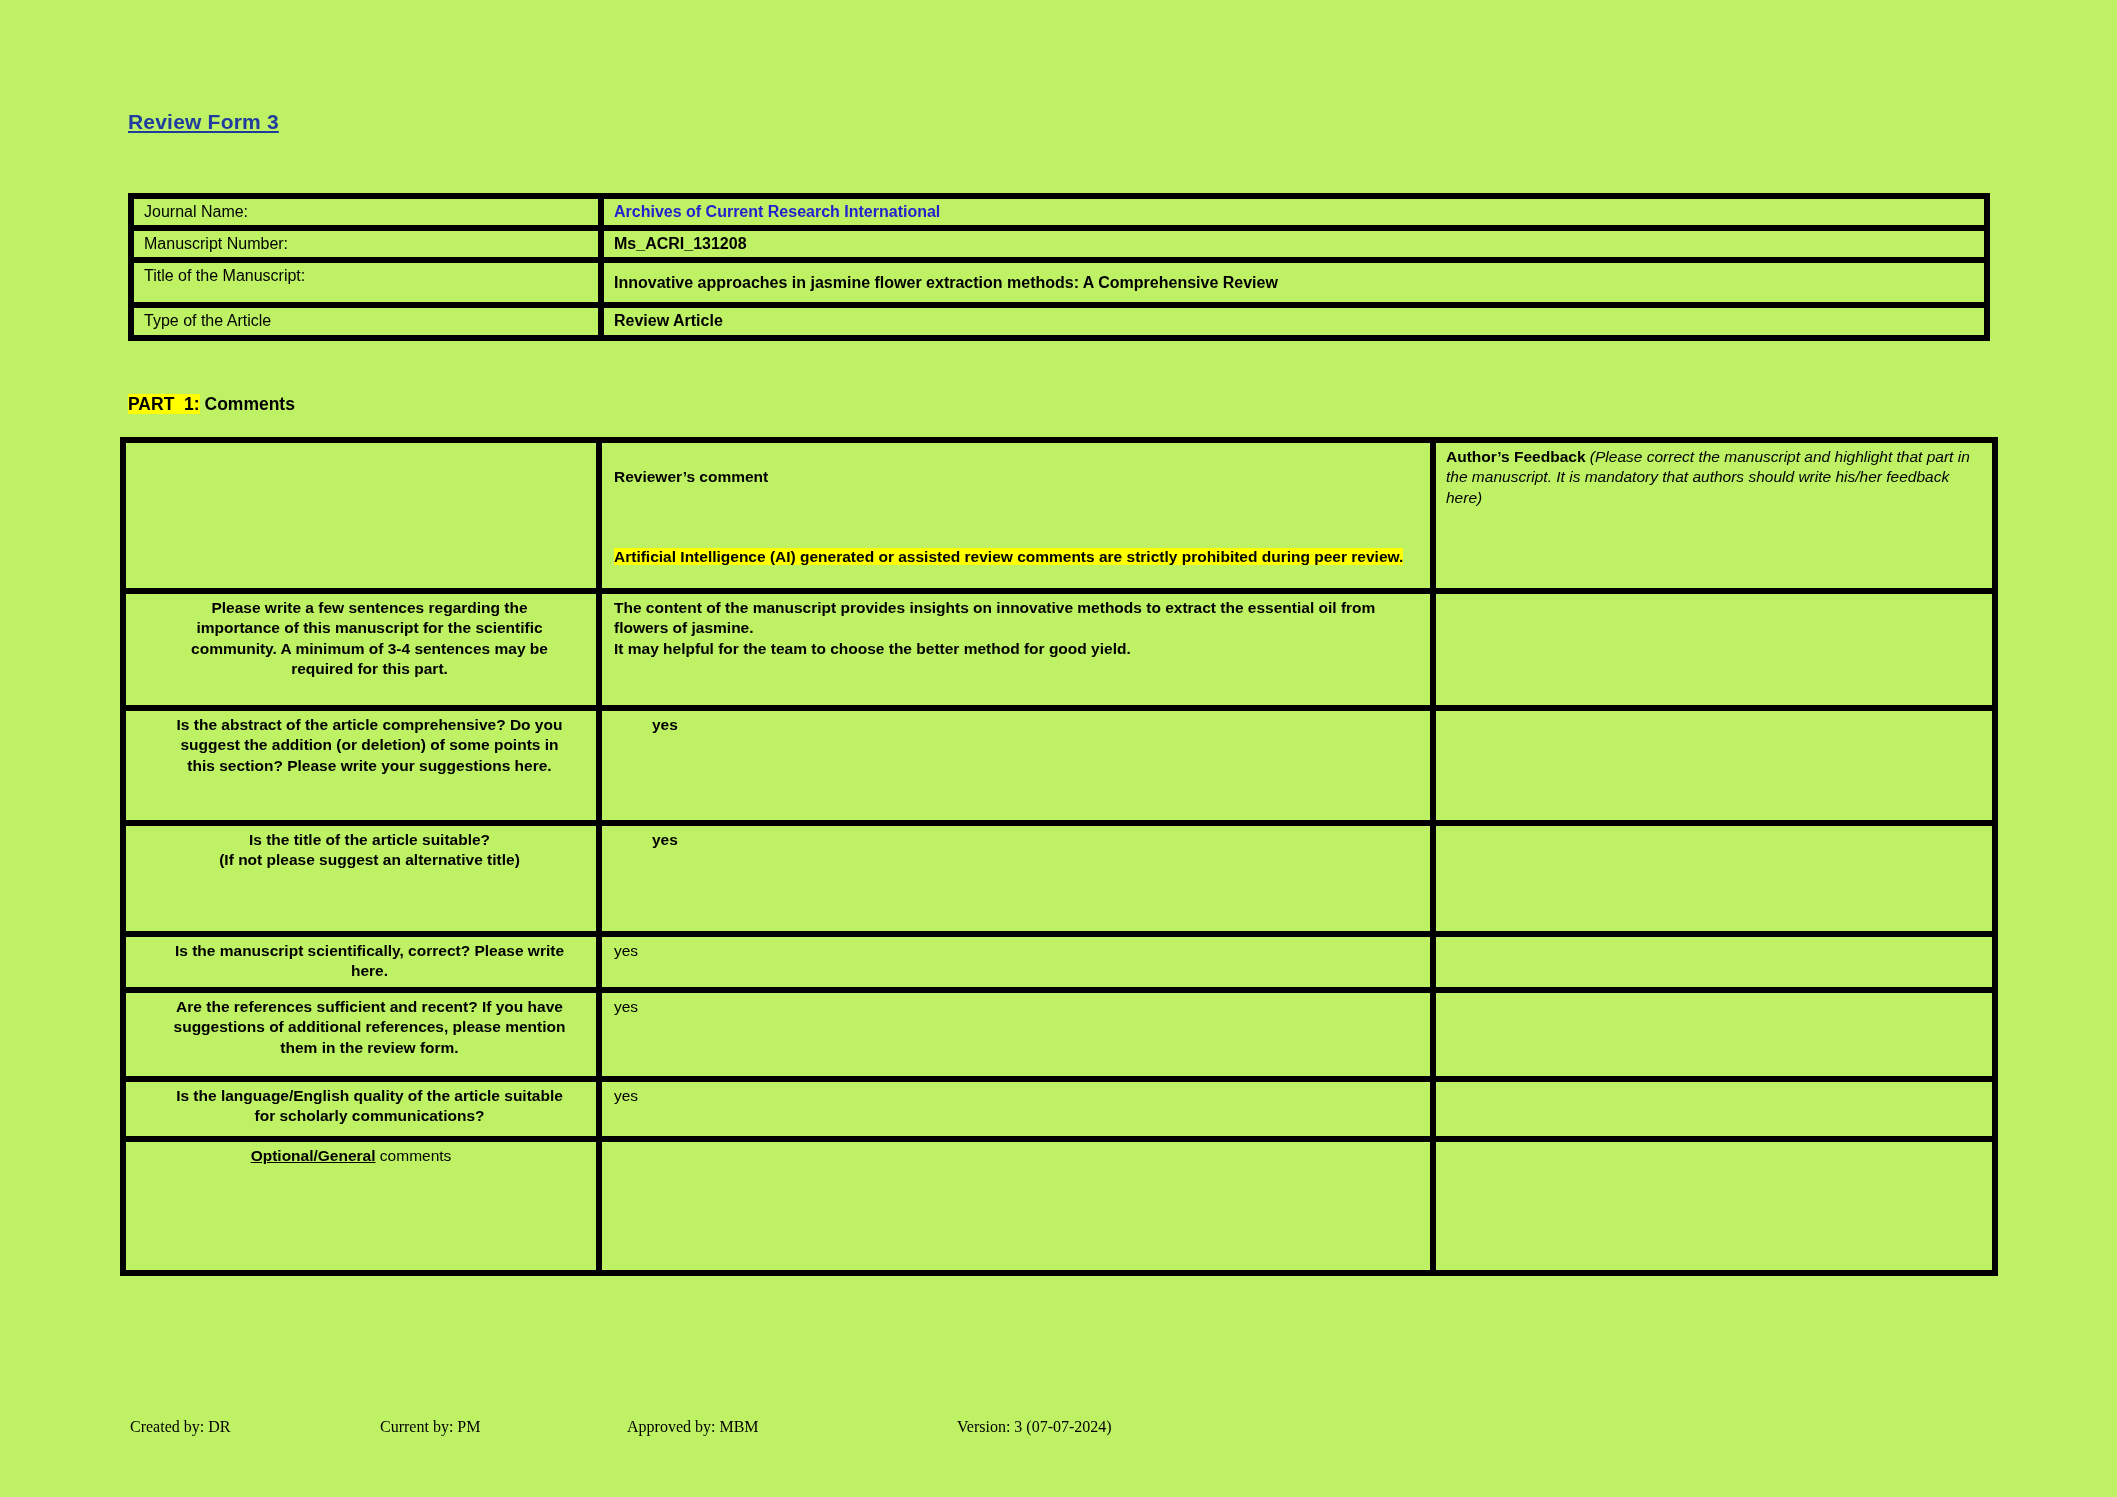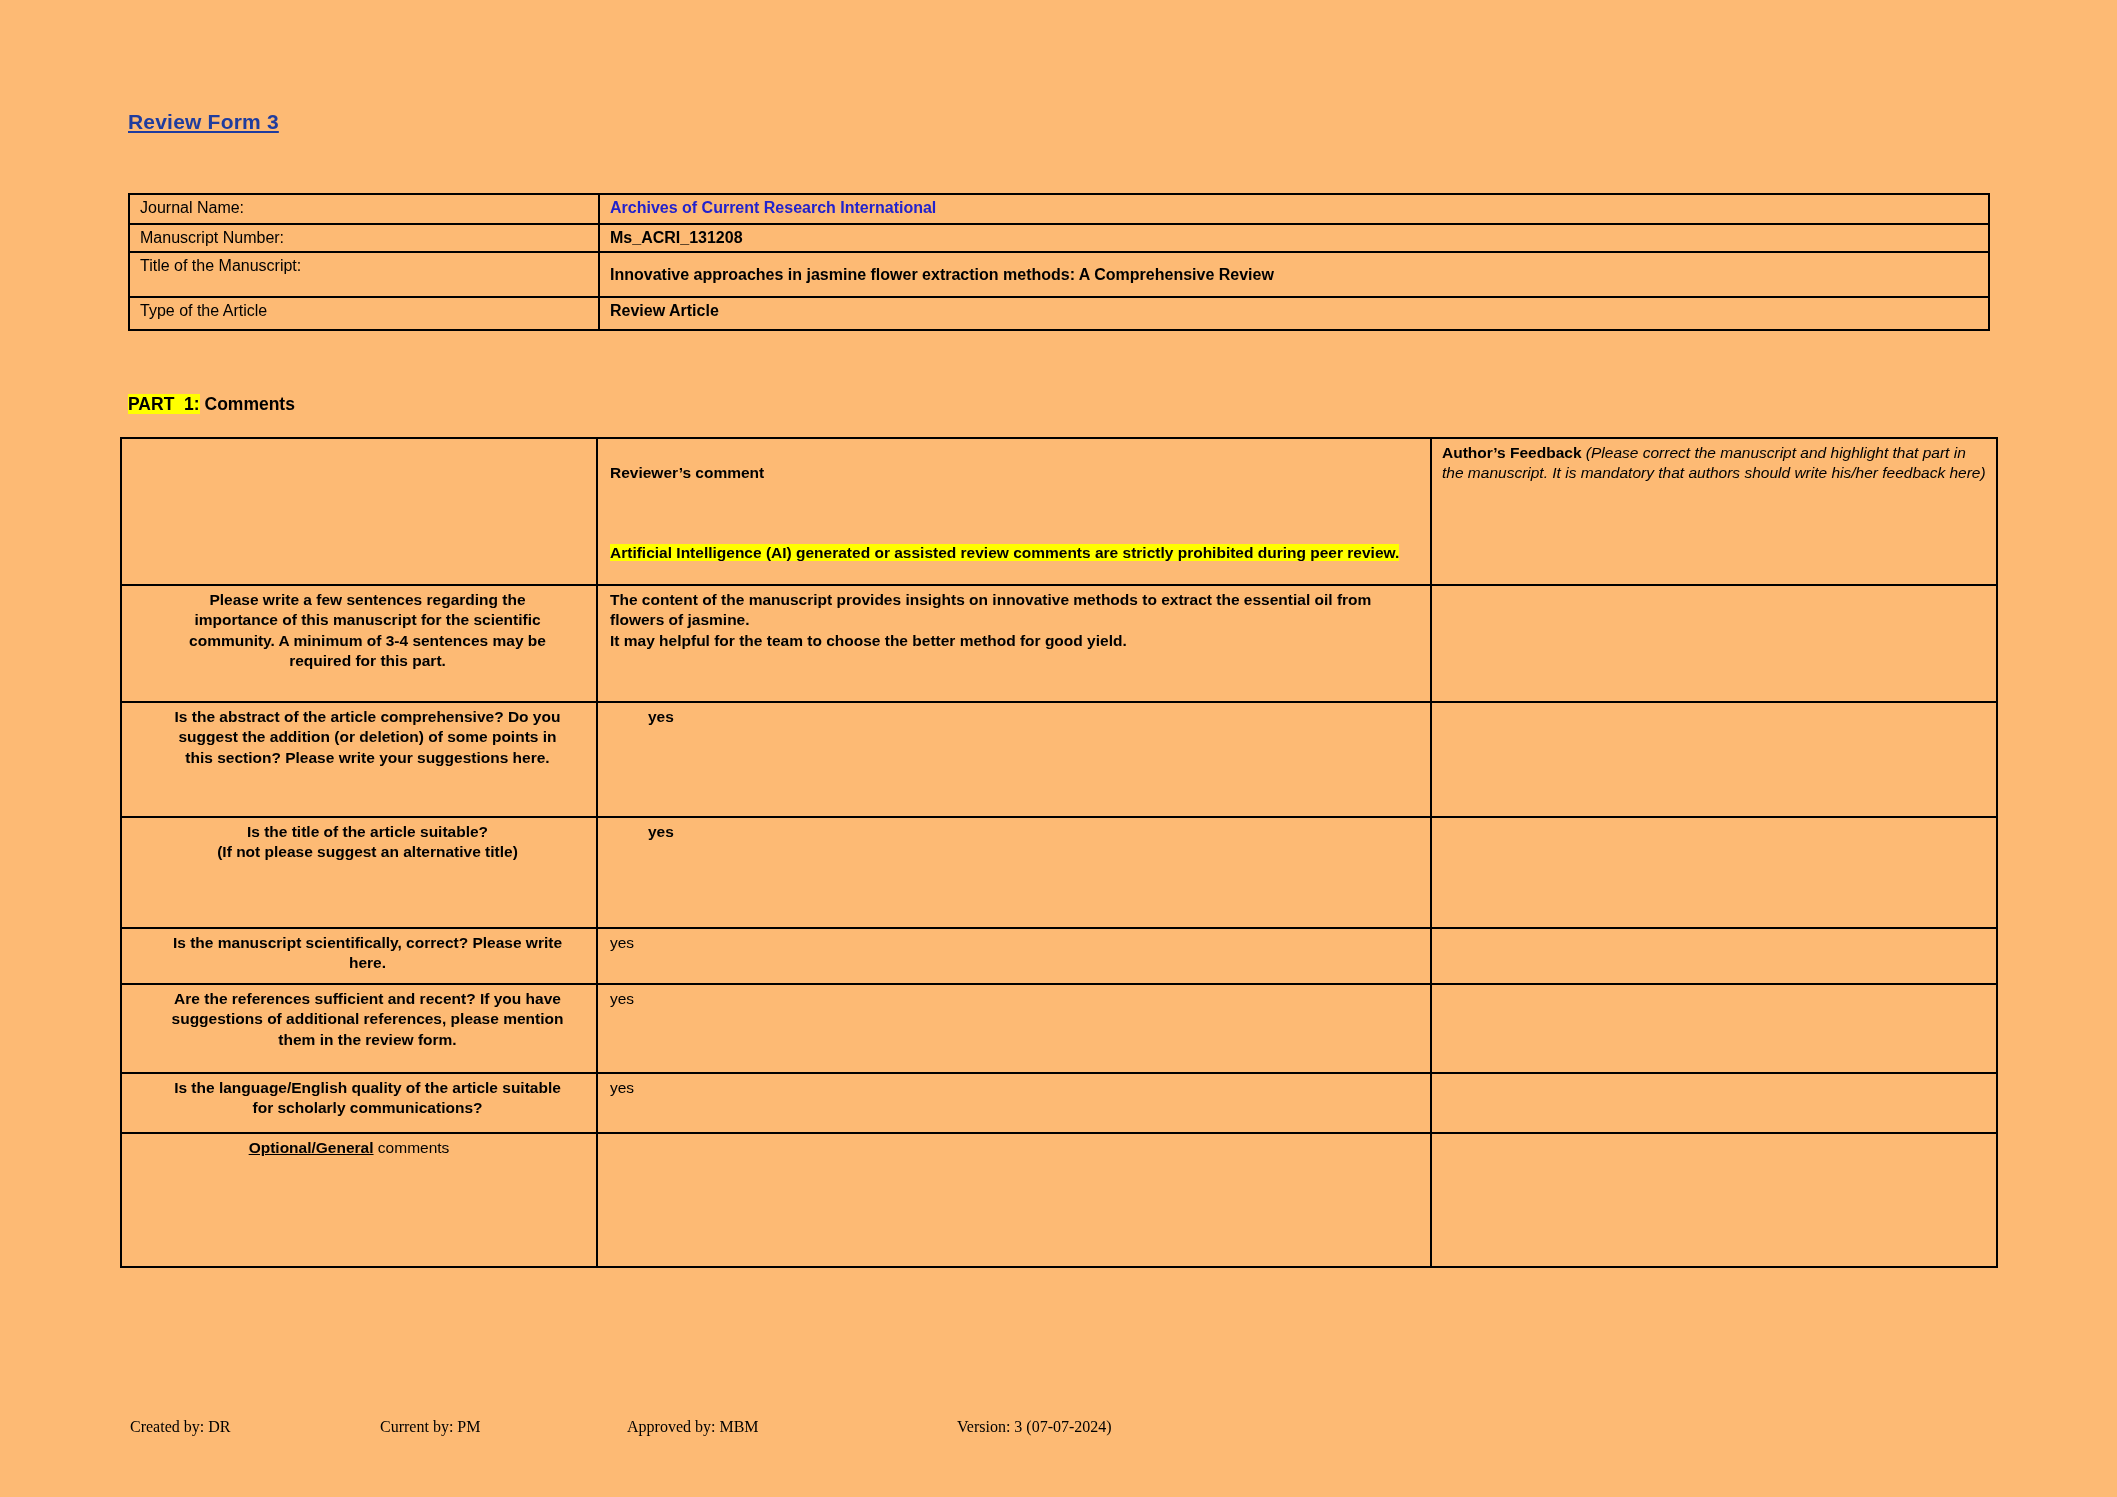--- a/index.html
+++ b/index.html
@@ -1,36 +1,36 @@
 <!DOCTYPE html>
 <html><head>
 <meta charset="utf-8">
 <style>
   * { margin:0; padding:0; box-sizing:border-box; }
   html,body { background:#ffffff; }
   .page {
     position:relative;
     width:2117px; height:1497px;
-    background:#fdba74;
+    background:#bef264;
     font-family:"Liberation Sans", sans-serif;
     color:#000000;
     overflow:hidden;
   }
 
   
   .doc-title {
     position:absolute; left:128px; top:110px;
     font-size:21px; font-weight:bold;
     color:#1f3c9e; text-decoration:underline;
     letter-spacing:0.2px;
   }
 
   
   table { border-collapse:collapse; table-layout:fixed; }
-  td { border:2px solid #000000; vertical-align:top; }
+  td { border:6px solid #000000; vertical-align:top; }
 
   .meta-table { position:absolute; left:128px; top:193px; width:1862px; }
   .meta-table td { font-size:16px; padding:3px 10px; line-height:1.25; }
   .meta-label { font-weight:normal; }
   .meta-value { font-weight:bold; }
   .journal-blue { color:#2222cc;border-radius:8px; }
   .v-mid { vertical-align:middle; }
 
   
   .part-heading {

